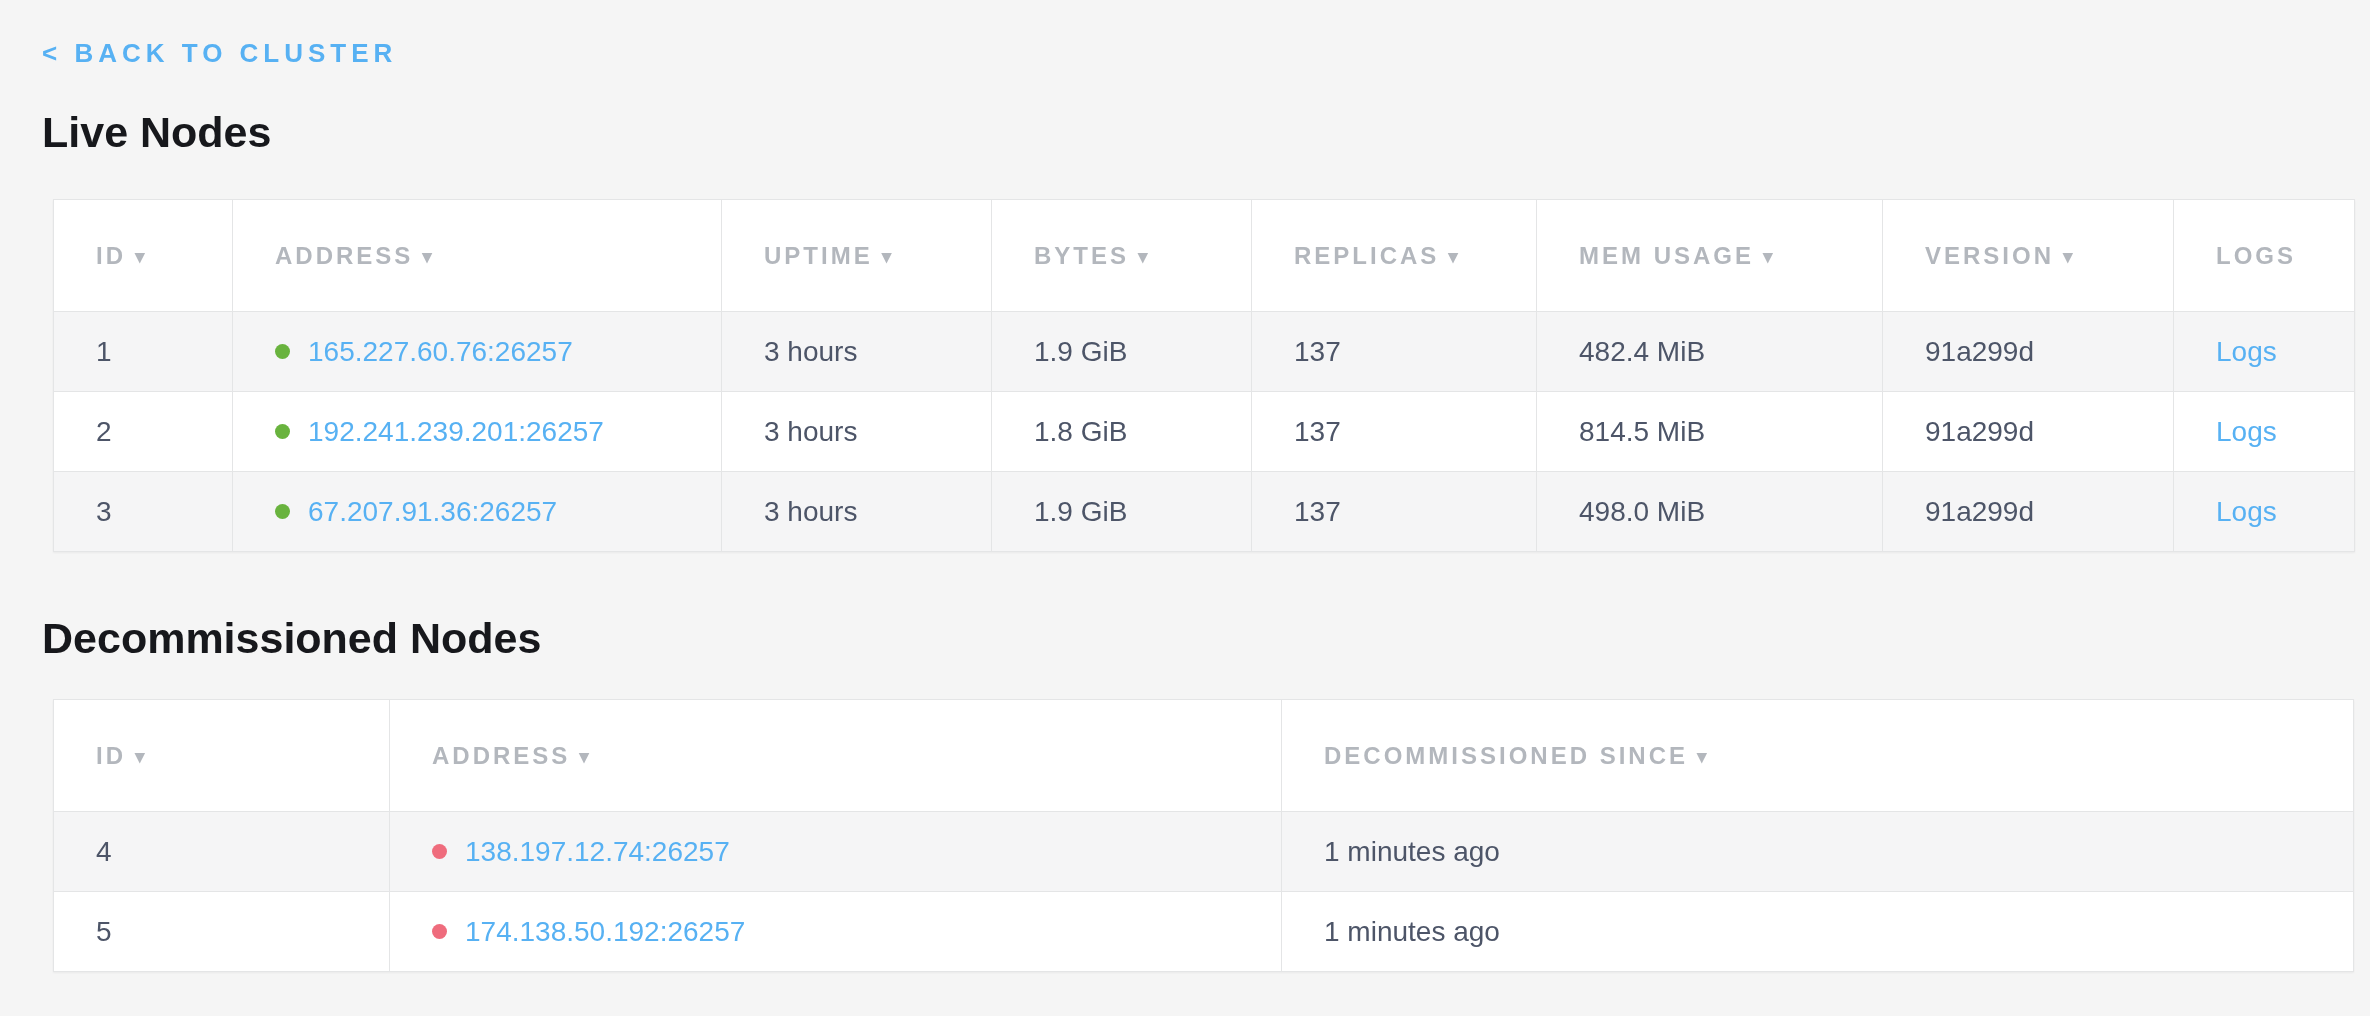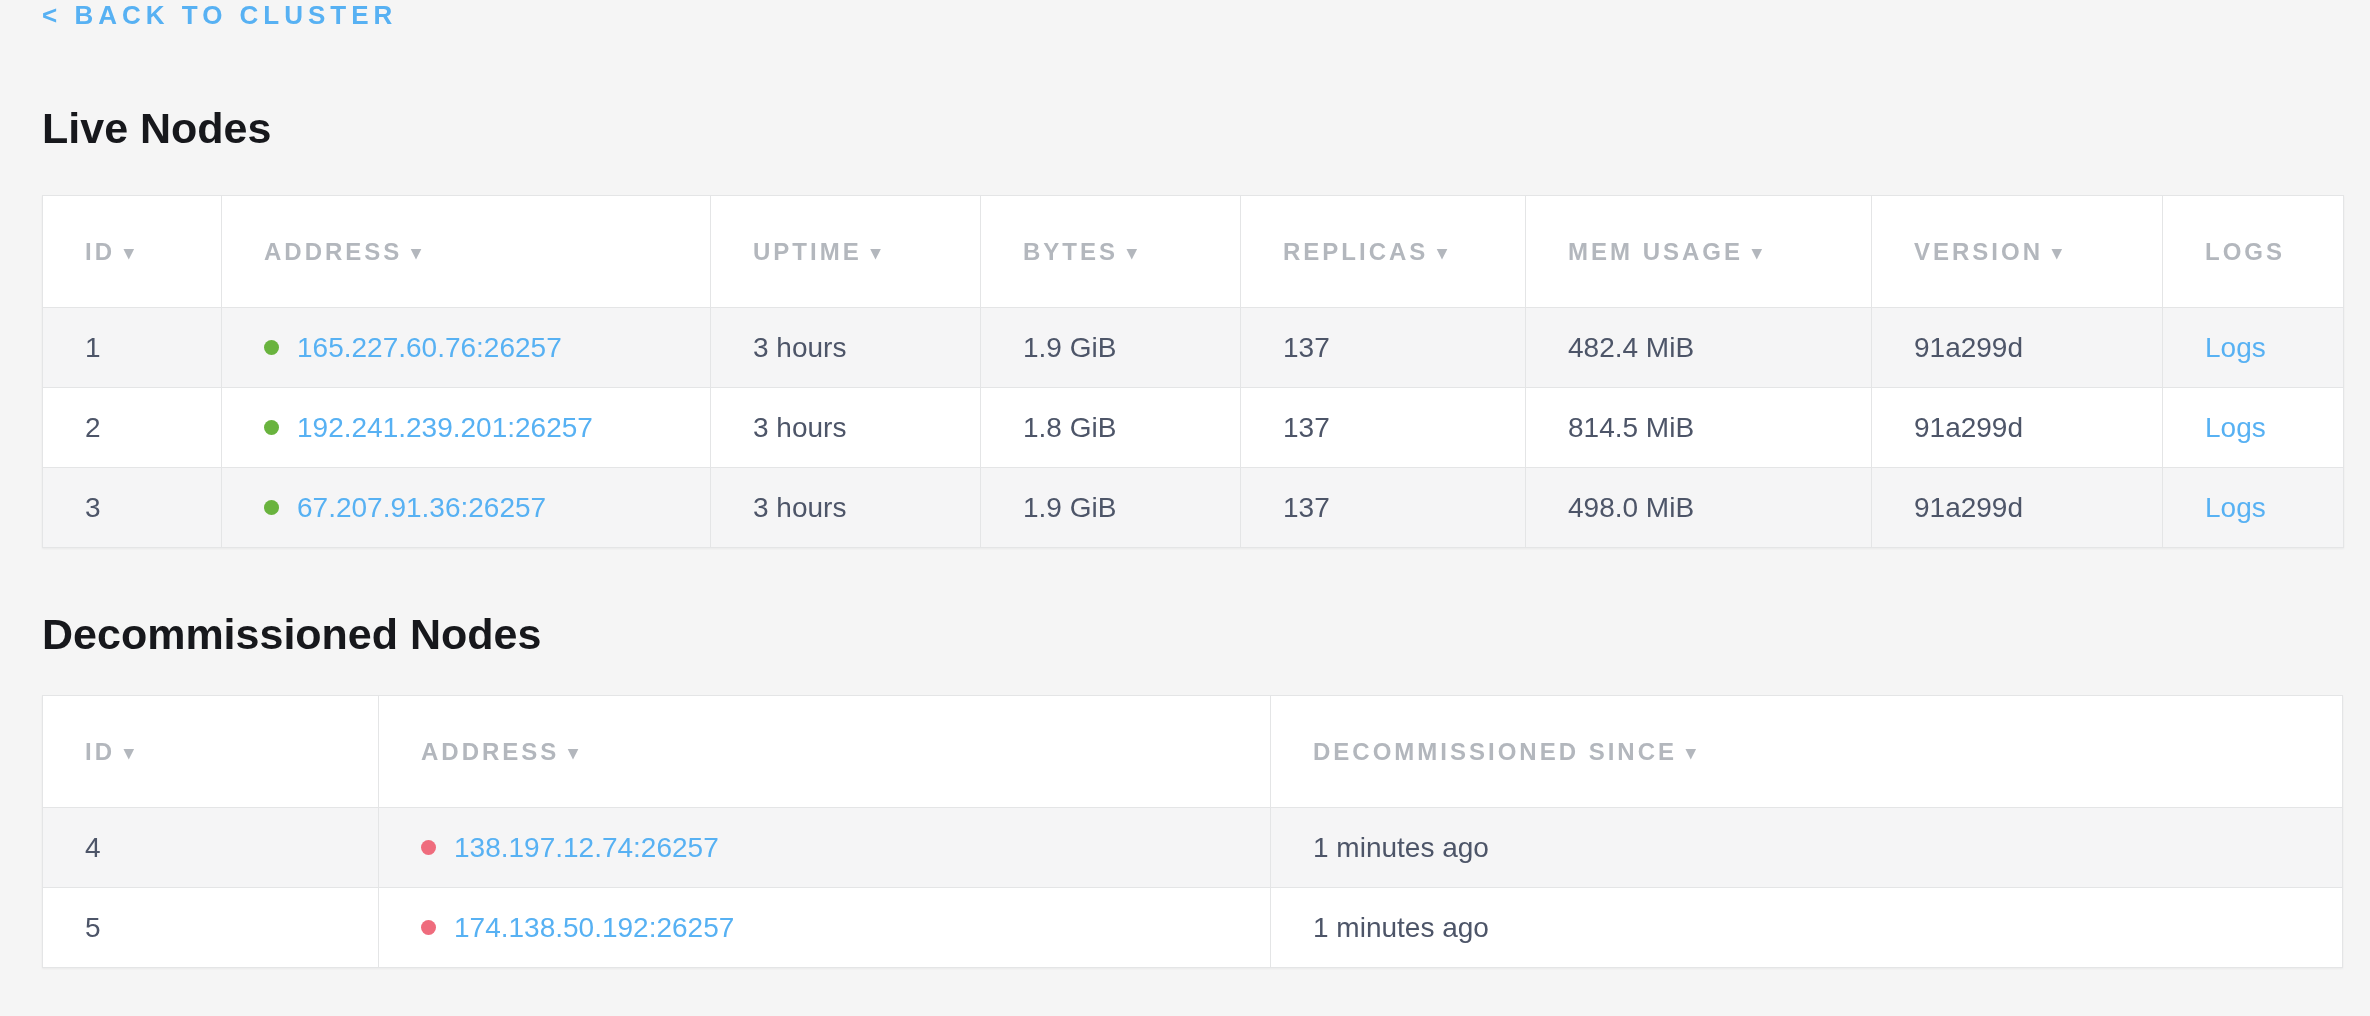--- a/index.html
+++ b/index.html
@@ -9,44 +9,46 @@
     width: 2370px;
     height: 1016px;
     background: var(--page-bg, #f5f5f5);
     font-family: "Liberation Sans", sans-serif;
     overflow: hidden;
   }
   .content { padding: 0 28px 0 42px; }
 
   .back-link {
     display: inline-block;
+    margin-top: 38px;
     font-size: 26px;
     font-weight: 700;
     letter-spacing: 5px;
     color: var(--link, #57b1f3);
     text-decoration: none;
     cursor: pointer;
   }
 
   .section-title {
-    margin-top: 70px;
+    margin-top: 36px;
     font-size: 43px;
     line-height: 54px;
     font-weight: 700;
     color: var(--heading-text, #17181c);
   }
   .section-title.second { margin-top: 59px; }
 
   table.nodes {
     margin-top: 40px;
     width: 2300px;
     table-layout: fixed;
     border-collapse: collapse;
     background: #fdba74;
     box-shadow: 0 1px 2px rgba(0,0,0,0.05);
+    margin-left: 11px;
   }
   table.nodes.second { margin-top: 34px; }
   table.nodes, table.nodes th, table.nodes td {
     border: 1px solid var(--table-border, #e4e5e6);
   }
   table.nodes th {
     height: 112px;
     text-align: left;
     vertical-align: middle;
     padding-left: 42px;

